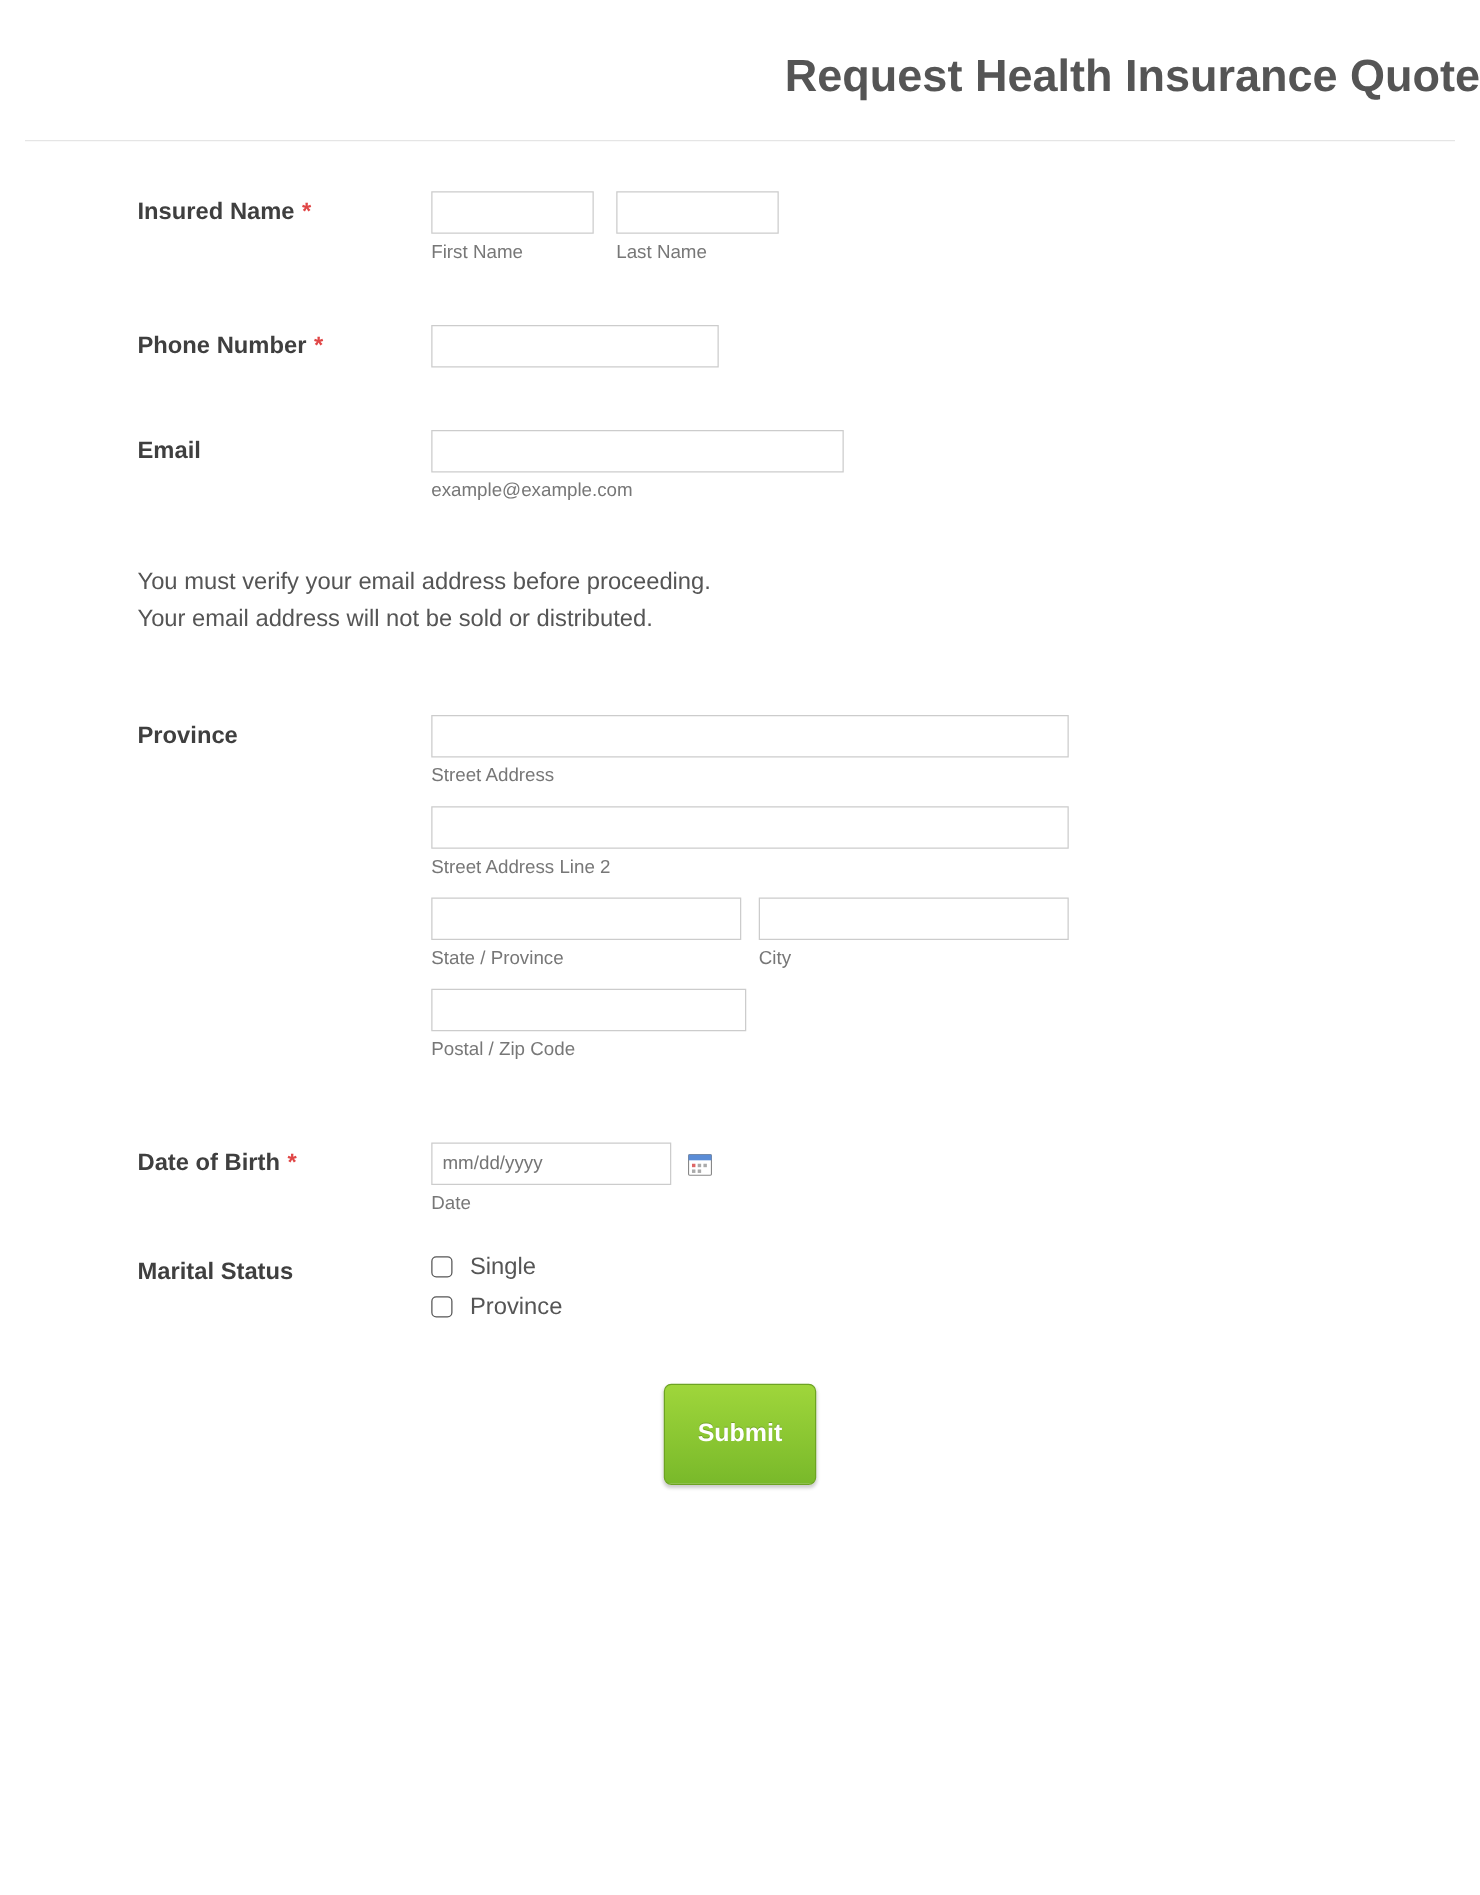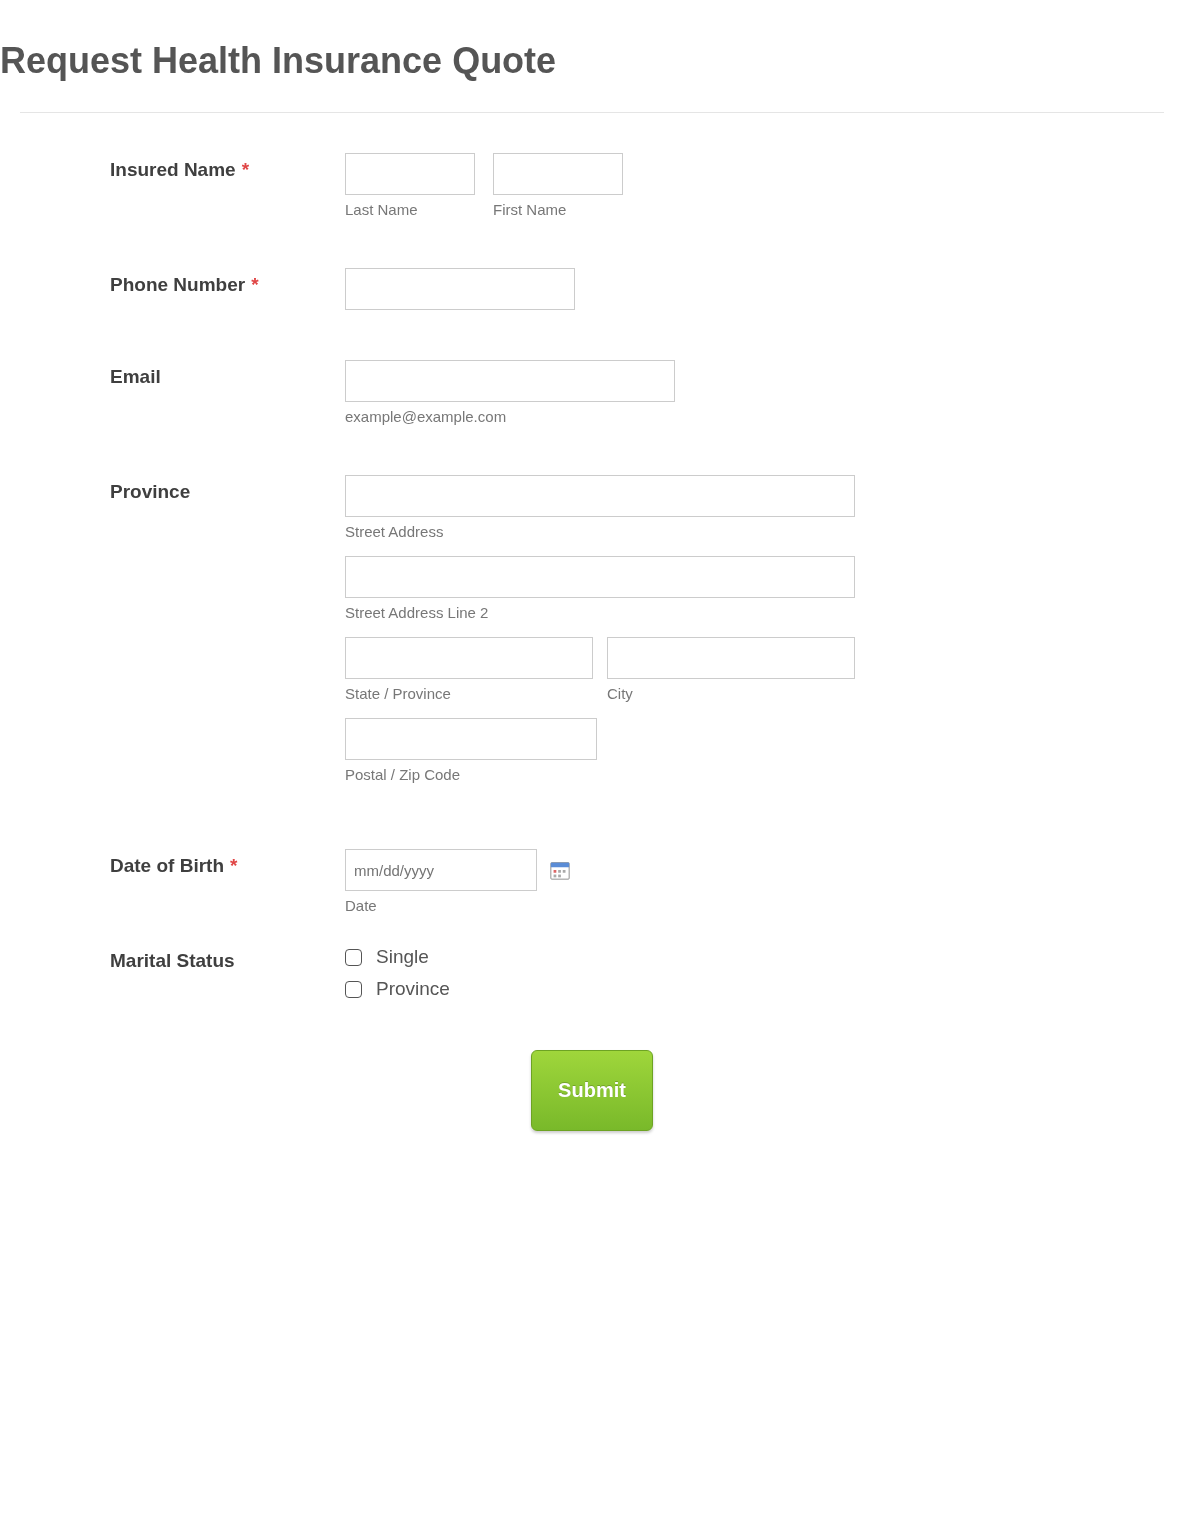--- a/index.html
+++ b/index.html
@@ -9,21 +9,21 @@
     }
     body {
       font-family: "Lucida Grande", "Lucida Sans Unicode", Arial, sans-serif;
       background: #ffffff;
       color: #555555;
       width: 1184px;
       margin: 0 auto;
       padding: 40px 0 60px 0;
     }
     .header {
-      text-align: left;
+      text-align: right;
       margin-bottom: 30px;
     }
     .header h1 {
       font-size: 36px;
       font-weight: bold;
       color: #555555;
       margin-bottom: 12px;
     }
     .header .subtitle {
       font-size: 20px;
@@ -65,21 +65,21 @@
     }
     .sublabel {
       font-size: 15px;
       color: #777777;
       margin-top: 6px;
       display: block;
     }
     input[type="text"] {
       border: 1px solid #cccccc;
       height: 34px;
-      padding: 20px 8px;
+      padding: 4px 8px;
       font-size: 15px;
       background: #ffffff;
       color: #333;
     }
     .name-group {
       display: flex;
       gap: 18px;
     }
     .name-group .subfield {
       display: flex;
@@ -191,25 +191,25 @@
   <div class="form-row">
     <div class="label-col">
       <label>
         <span>Insured Name</span><span class="required">*</span>
       </label>
     </div>
     <div class="field-col">
       <div class="name-group">
         <div class="subfield">
           <input type="text" value="" style="">
-          <span class="sublabel">Last Name</span>
+          <span class="sublabel">First Name</span>
         </div>
         <div class="subfield">
           <input type="text" value="" style="">
-          <span class="sublabel">First Name</span>
+          <span class="sublabel">Last Name</span>
         </div>
       </div>
     </div>
   </div>
 
   <div class="form-row">
     <div class="label-col">
       <label>
         <span>Phone Number</span><span class="required">*</span>
       </label>
@@ -222,20 +222,24 @@
   <div class="form-row">
     <div class="label-col">
       <label>Email</label>
     </div>
     <div class="field-col">
       <input type="text" class="email-input" value="" style="">
       <span class="sublabel">example@example.com</span>
     </div>
   </div>
 
+  <div class="info-text">
+    <div>You must verify your email address before proceeding.</div>
+    <div>Your email address will not be sold or distributed.</div>
+  </div>
 
   <div class="form-row">
     <div class="label-col">
       <label>Province</label>
     </div>
     <div class="field-col address-group">
       <div class="subfield">
         <input type="text" class="full" value="" style="">
         <span class="sublabel">Street Address</span>
       </div>

